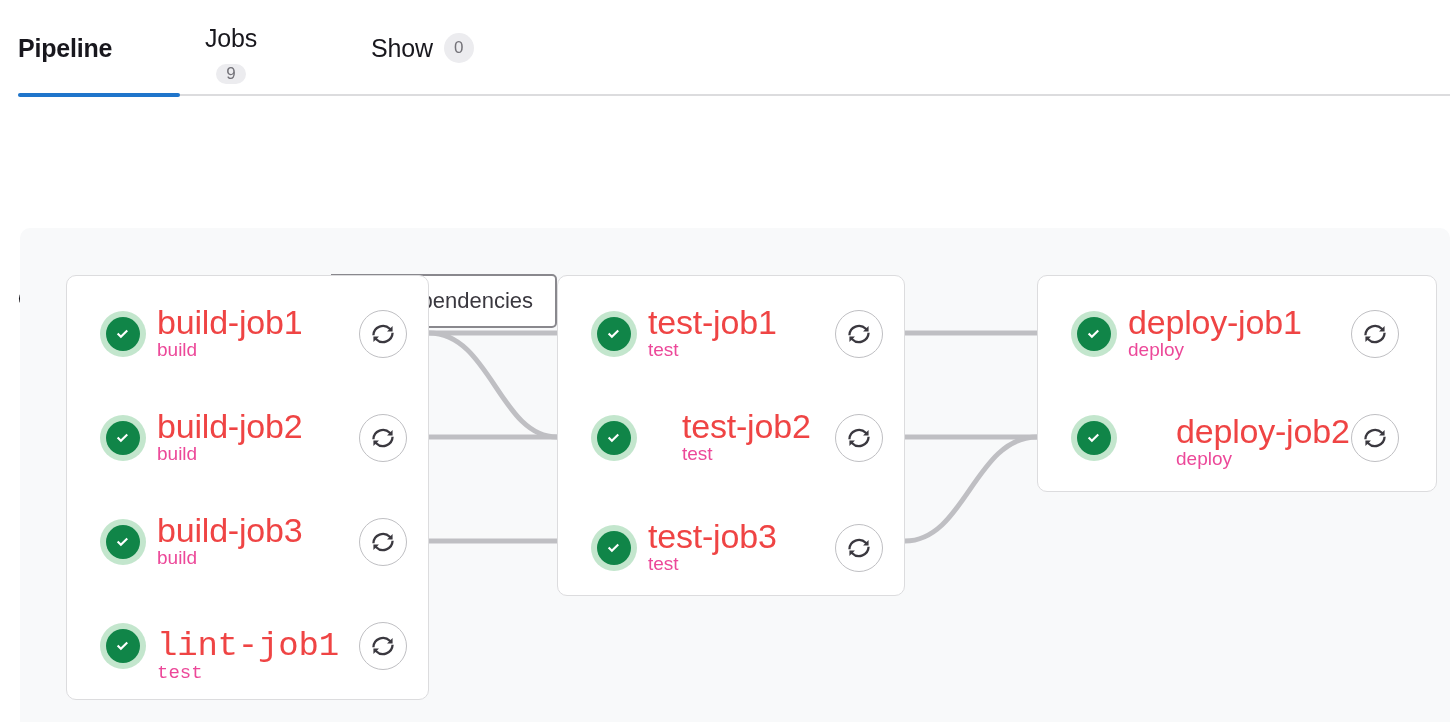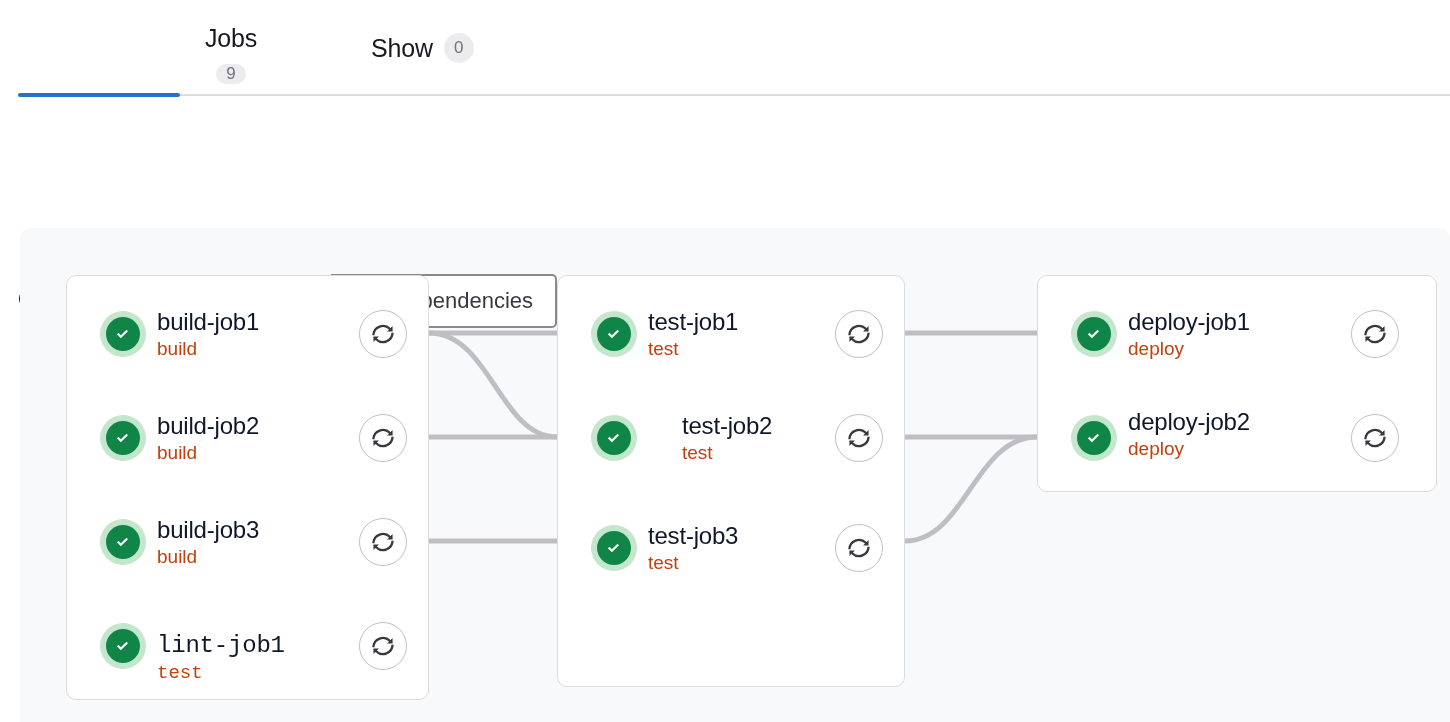--- a/index.html
+++ b/index.html
@@ -86,57 +86,60 @@
   #edges {
     position: absolute; left: 0; top: 0; width: 1430px; height: 520px;
     pointer-events: none;
   }
   .stage-card {
     position: absolute; background: #ffffff;
     border: 1px solid #dcdcde; border-radius: 10px;
     z-index: 2;
   }
   #card-build  { left: 46px;   top: 47px;  width: 363px; height: 425px; }
-  #card-test   { left: 537px;  top: 47px;  width: 348px; height: 412px; }
+  #card-test   { left: 537px;  top: 47px;  width: 348px; height: 321px; }
   #card-deploy { left: 1017px; top: 47px;  width: 400px; height: 217px; }
 
   .job-row {
     position: absolute; left: 0; width: 100%; height: 70px;
     display: flex; align-items: center;
   }
   .status-icon {
     position: absolute; left: 33px; width: 46px; height: 46px;
     border-radius: 23px; background: #c3e6cd;
     display: flex; align-items: center; justify-content: center;
   }
   .status-icon .inner {
     width: 34px; height: 34px; border-radius: 17px; background: #108548;
     display: flex; align-items: center; justify-content: center;
   }
   .job-text { position: absolute; left: 90px; }
   .job-name {
-    font-size: 24px; color: #0f172a; line-height: 30px;
+    font-size: 34px; color: #ef4444; line-height: 30px;
     letter-spacing: -0.2px; white-space: nowrap;
   }
   .job-stage {
-    font-size: 19px; color: #c2410c; line-height: 24px; white-space: nowrap; text-align: center;
+    font-size: 19px; color: #ec4899; line-height: 24px; white-space: nowrap; text-align: center;
   }
   .retry-btn {
     position: absolute; width: 48px; height: 48px; border-radius: 24px;
     border: 1px solid #bfbfc3; background: #ffffff;
     display: flex; align-items: center; justify-content: center;
     cursor: pointer; padding: 0;
   }
 </style>
 </head>
 <body>
 
 <div id="tabbar">
   <div id="tabbar-rule"></div>
 
+  <button class="tab is-active" style="left:18px;">
+    <span class="tab-label">Pipeline</span>
+  </button>
 
   <button class="tab" style="left:205px;flex-direction:column;">
     <span class="tab-label">Jobs</span>
     <span class="tab-badge">9</span>
   </button>
 
   <button class="tab" style="left:371px;">
     <span class="tab-label">Show</span>
     <span class="tab-badge">0</span>
   </button>
@@ -345,21 +348,21 @@
     </div>
 
     <div class="job-row" style="top:127px;">
       <span class="status-icon">
         <span class="inner">
           <svg width="20" height="20" viewBox="0 0 16 16">
             <path d="M6.3 11.4 3.1 8.2l1.2-1.2 2 2 4.5-4.5 1.2 1.2z" fill="#ffffff"></path>
           </svg>
         </span>
       </span>
-      <span class="job-text" style="top:4px;">
+      <span class="job-text" style="top:13px;margin-left:48px;">
         <span class="job-name">deploy-job2</span><br>
         <span class="job-stage">deploy</span>
       </span>
       <button class="retry-btn" style="left:313px; top:11px;">
         <svg width="26" height="26" viewBox="0 0 16 16">
           <path d="M13.2 7.3a5.2 5.2 0 0 1-8.9 3.4l1.2-1.2H2.1v3.4l1.2-1.2a6.6 6.6 0 0 0 11.3-4.4zM2.8 8.7a5.2 5.2 0 0 1 8.9-3.4l-1.2 1.2h3.4V3.1l-1.2 1.2A6.6 6.6 0 0 0 1.4 8.7z" fill="#3a383f"></path>
         </svg>
       </button>
     </div>
   </div>

